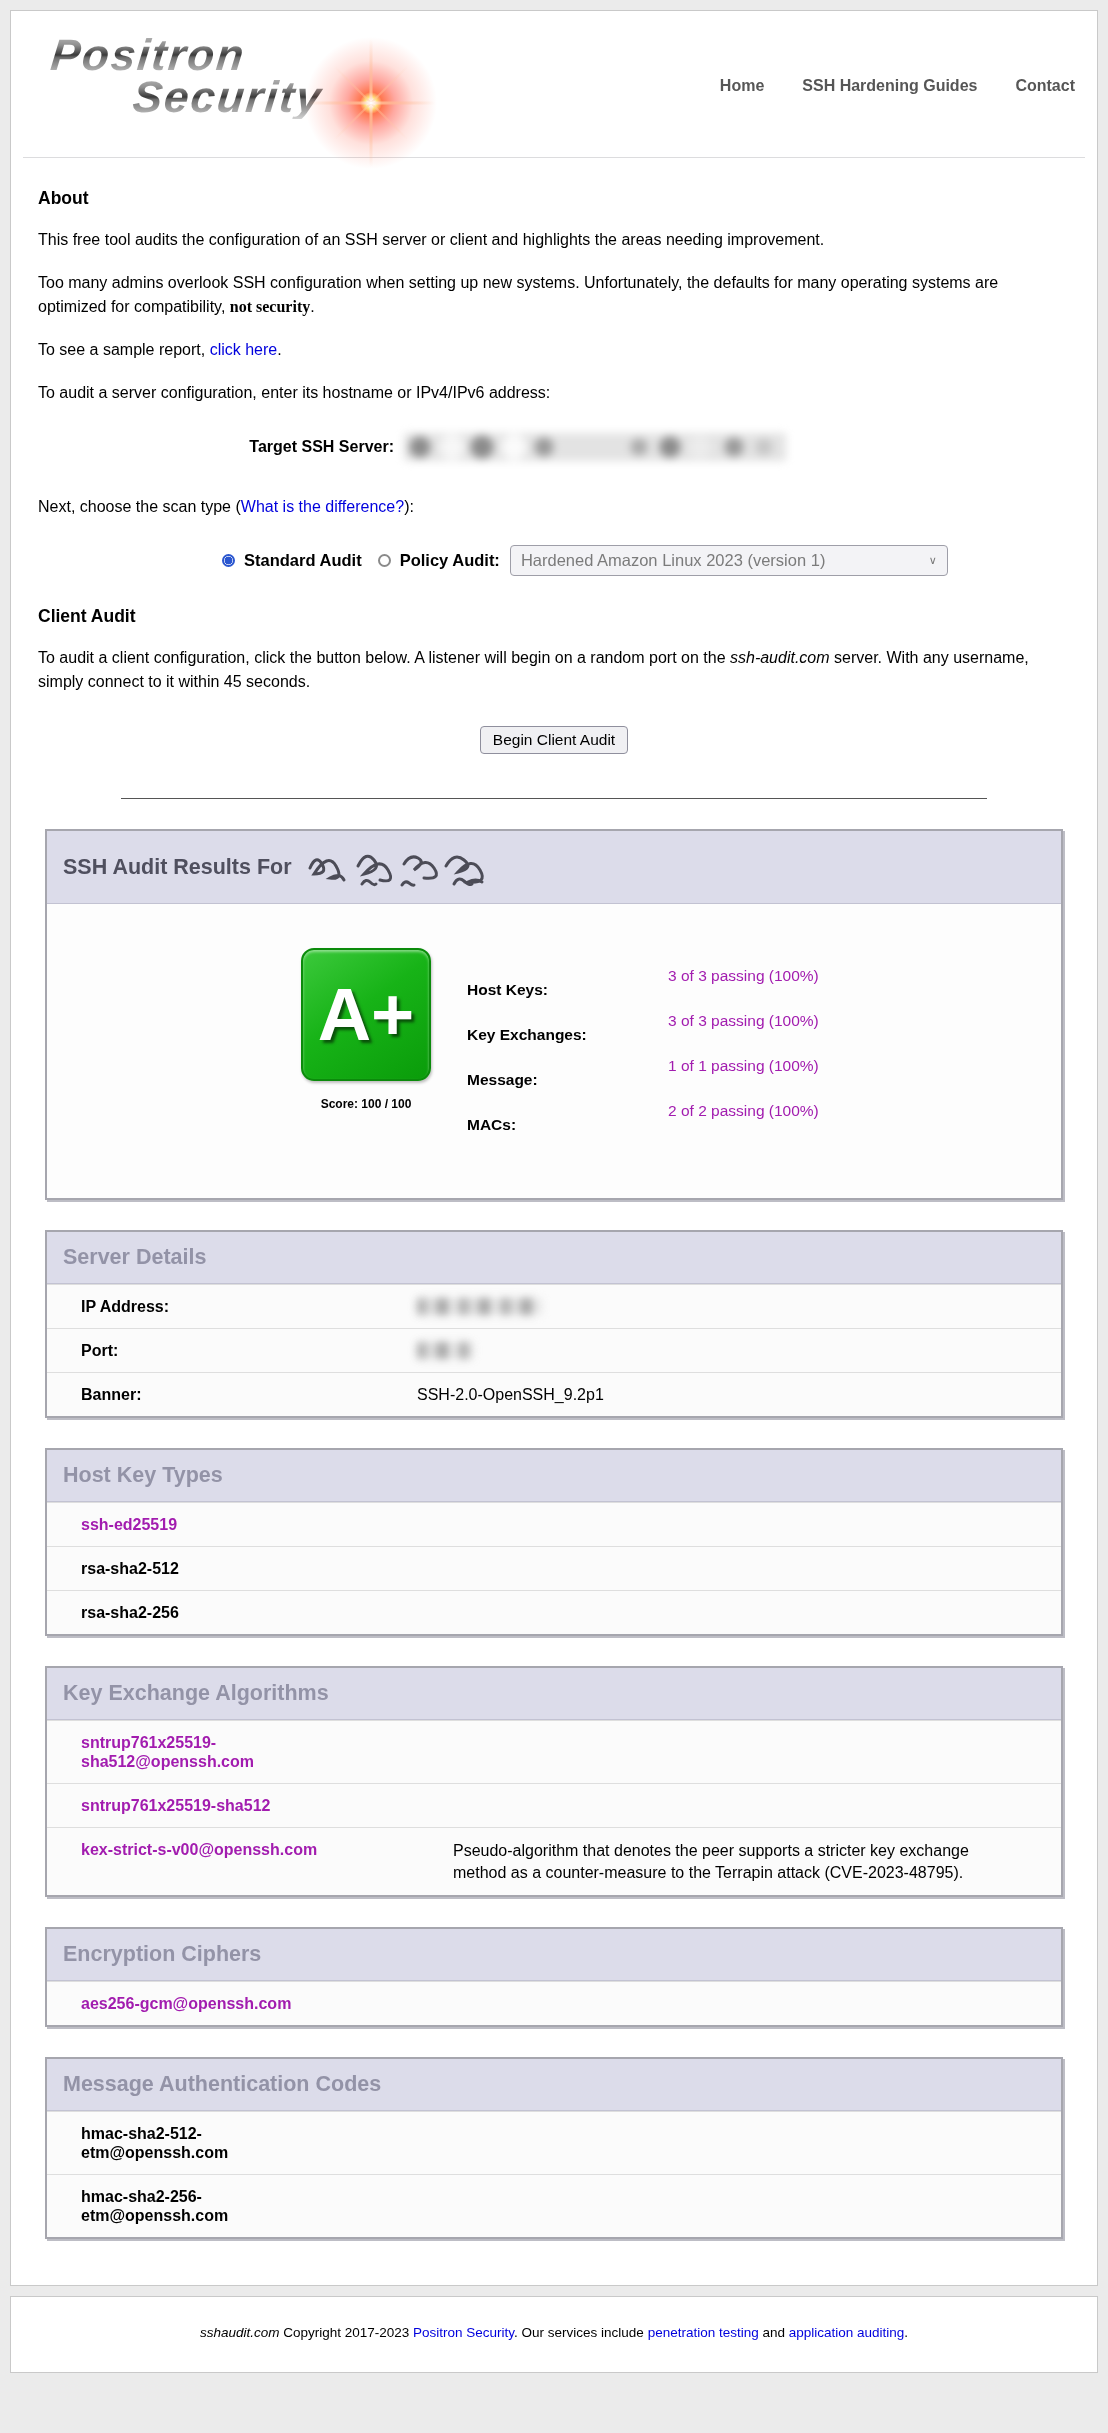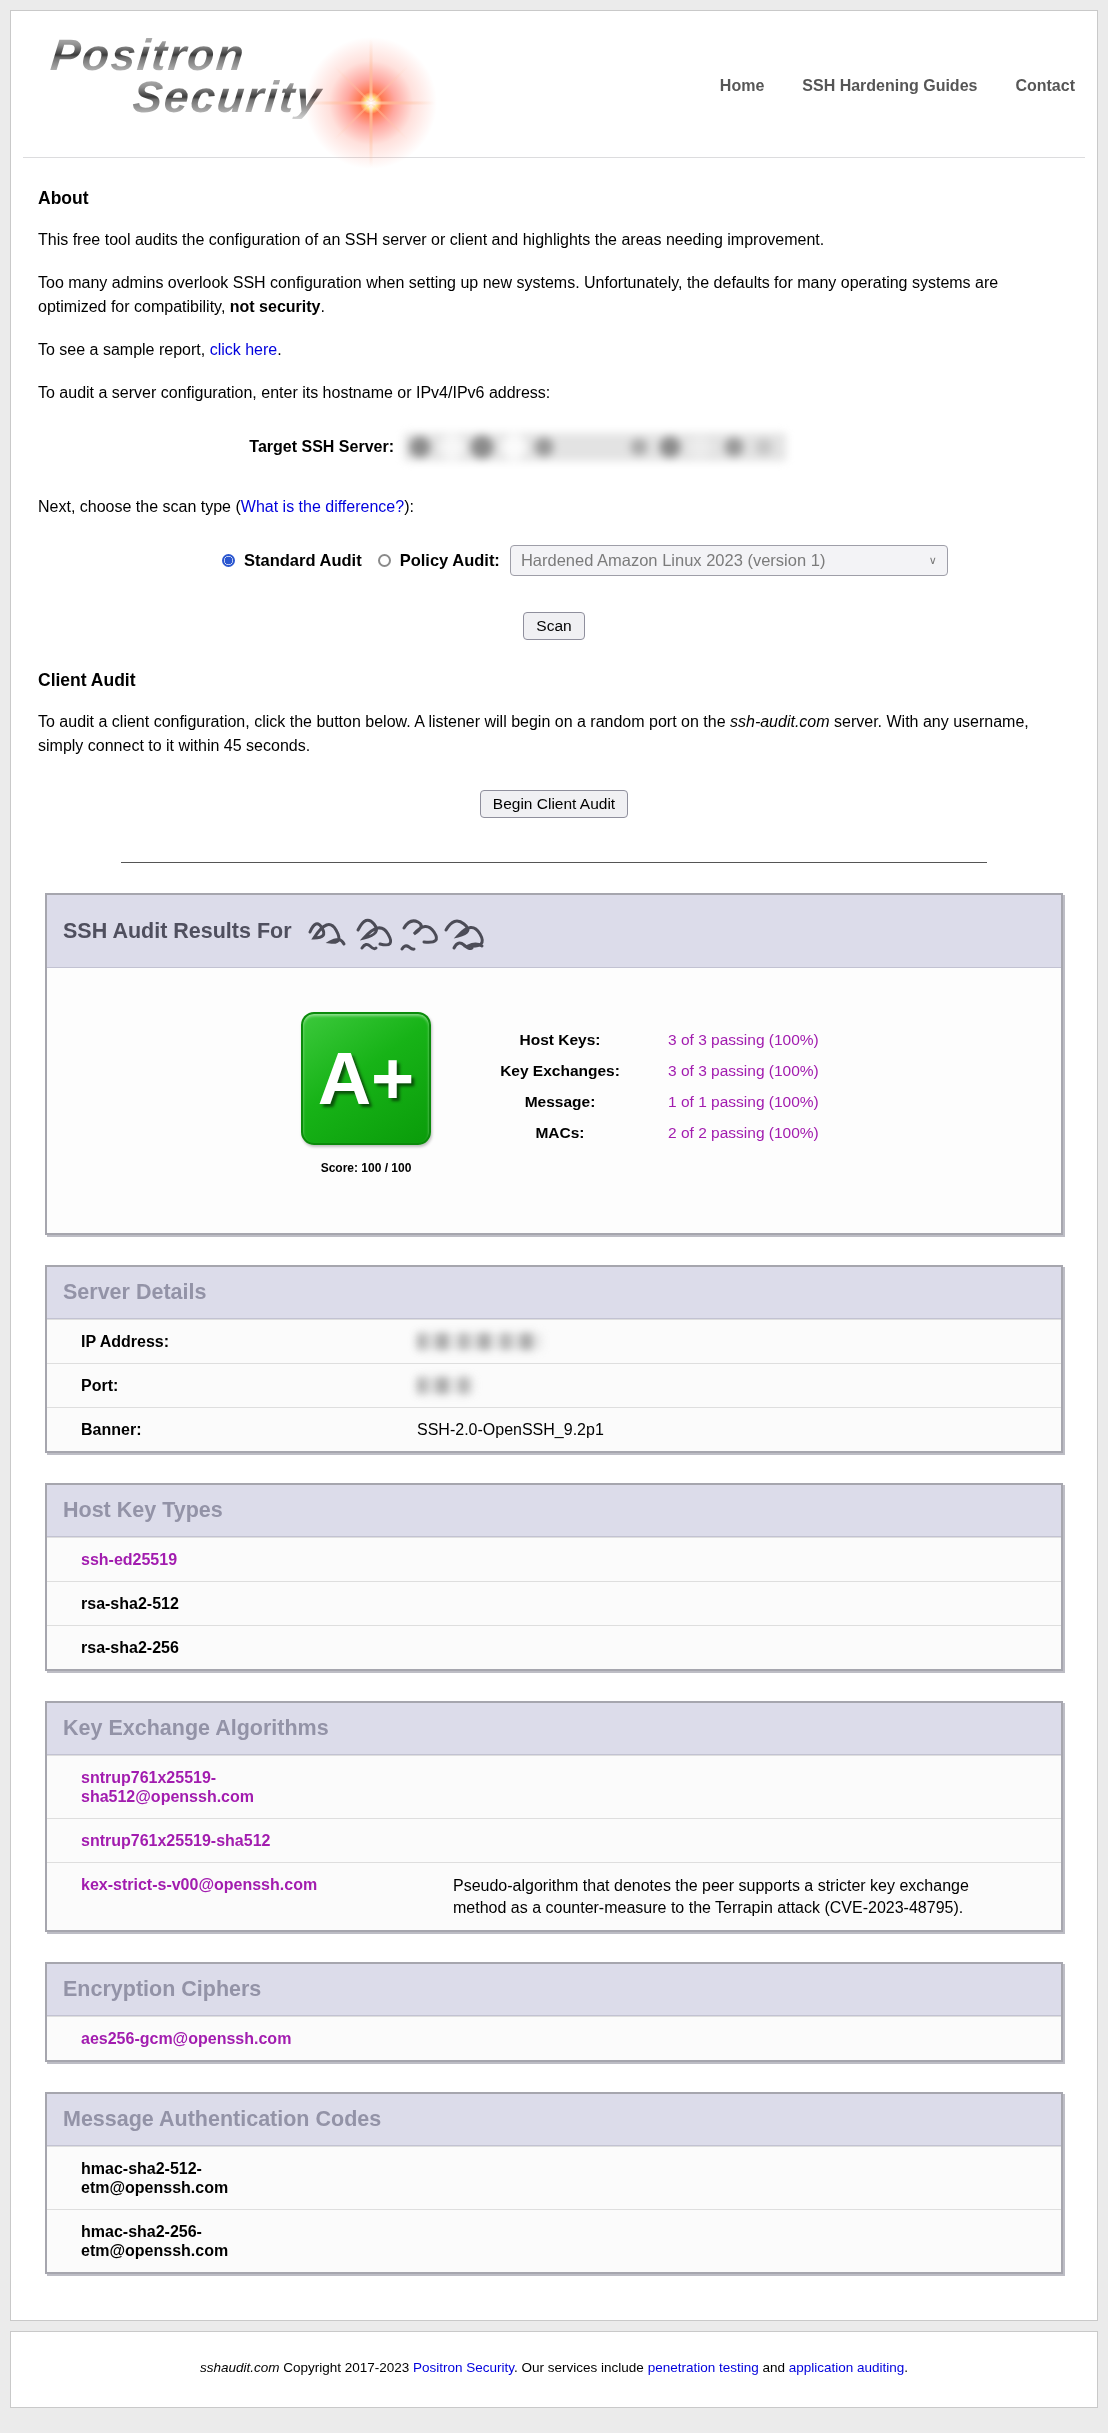--- a/index.html
+++ b/index.html
@@ -47,21 +47,21 @@
   .ray.d1 { transform:translate(-50%,-50%) rotate(45deg); }
   .ray.d2 { transform:translate(-50%,-50%) rotate(-45deg); }
   .top-nav { display:flex; gap:38px; margin-top:56px; }
   .top-nav .nav-item { color:#565656; font-weight:bold; font-size:16px; }
   .header-divider { border:none; border-top:1px solid #dcdcde; margin:0 12px; }
   
   .content { padding:0 27px; }
   h2.sec { font-size:17.5px; font-weight:bold; margin:30px 0 6px 0; }
   p.body-text { line-height:24px; margin:19px 0; }
   .em { font-style:italic; }
-  .b { font-weight:bold; }
+  .b { font-weight:bold;font-family:Liberation Serif, serif; }
   
   .target-row { display:flex; align-items:center; margin:28px 0 34px 0; }
   .target-label { width:366px; text-align:right; font-weight:bold; padding-right:10px; }
   .blurhost { width:382px; height:28px; border-radius:3px; filter:blur(4px); background:
     radial-gradient(circle at 16px 50%, #8c8c8c 0 10px, transparent 11px),
     radial-gradient(circle at 48px 50%, #f7f7f7 0 12px, transparent 13px),
     radial-gradient(circle at 78px 50%, #8c8c8c 0 11px, transparent 12px),
     radial-gradient(circle at 110px 50%, #fbfbfb 0 12px, transparent 13px),
     radial-gradient(circle at 140px 50%, #9a9a9a 0 9px, transparent 10px),
     radial-gradient(circle at 235px 50%, #ababab 0 8px, transparent 9px),
@@ -108,21 +108,21 @@
   .grade-col { margin-left:214px; text-align:center; }
   .grade-badge { width:130px; height:133px; border-radius:13px; margin:0 auto;
     background:linear-gradient(145deg,#3cc93c 0%,#17b317 45%,#0a9c0a 100%);
     border:2px solid #0b8b0b; display:flex; align-items:center; justify-content:center;
     box-shadow:inset 0 2px 3px rgba(255,255,255,.45), 1px 2px 3px rgba(0,0,0,.25); }
   .grade-text { color:#fff; font-size:74px; font-weight:bold; line-height:1;
     text-shadow:3px 3px 3px rgba(0,0,0,.55); }
   .score { font-weight:bold; margin-top:16px; font-size:12px; }
   .stats-col { margin-left:36px; padding-top:12px; }
   .stat-line { display:flex; line-height:31px; font-size:15.5px; }
-  .stat-label { width:186px; text-align:center; font-weight:bold; flex:none; }
+  .stat-label { width:186px; text-align:left; font-weight:bold; flex:none;margin-top:14px; }
   .stat-value { margin-left:15px; color:#a21caf; }
   
   .footer-box { margin:10px; background:#fff; border:1px solid #c9c9c9;
     padding:28px 10px 32px 10px; text-align:center; font-size:13.5px; }
 </style>
 </head>
 <body>
 
 <div class="main-box">
 
@@ -159,23 +159,20 @@
     <div class="scan-row">
       <span class="radio on"></span>
       <label>Standard Audit</label>
       <span class="radio off" style="margin-left:16px;"></span>
       <label>Policy Audit:</label>
       <div class="sel">
         <span>Hardened Amazon Linux 2023 (version 1)</span>
         <span class="chev">∨</span>
       </div>
     </div>
-    <div class="btn-center scan-btn-wrap">
-      <button class="btn">Scan</button>
-    </div>
 
     <h2 class="sec">Client Audit</h2>
     <p class="body-text"><span>To audit a client configuration, click the button below. A listener will begin on a random port on the </span><span class="em">ssh-audit.com</span><span> server. With any username, simply connect to it within 45 seconds.</span></p>
     <div class="btn-center client-btn-wrap">
       <button class="btn">Begin Client Audit</button>
     </div>
 
     <hr class="split">
   </div>
 

